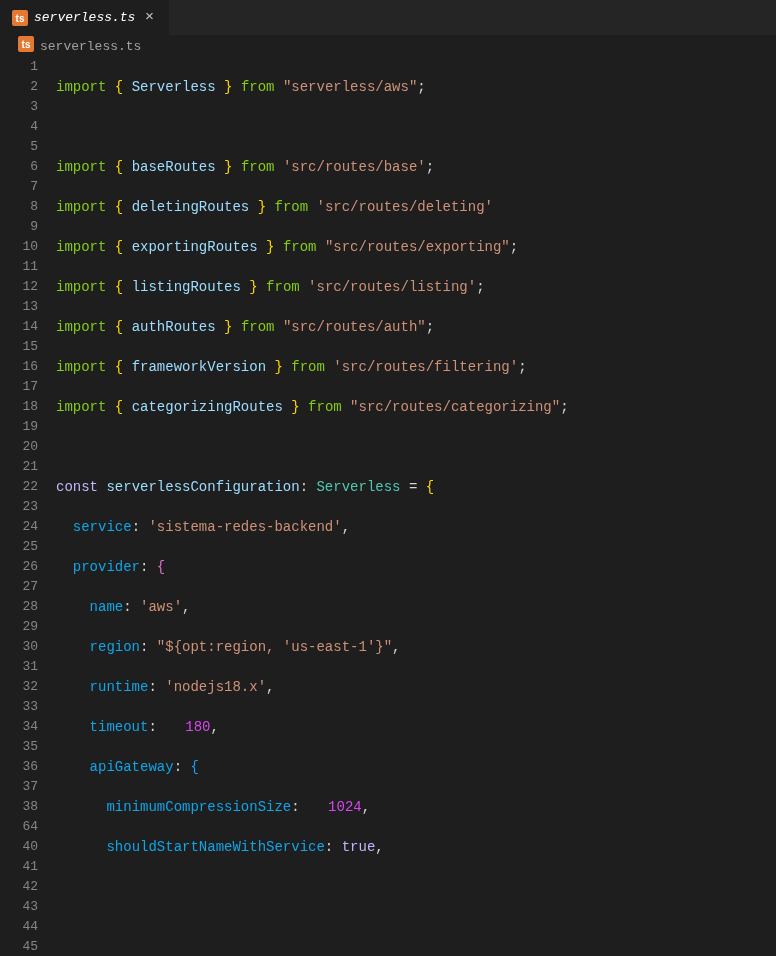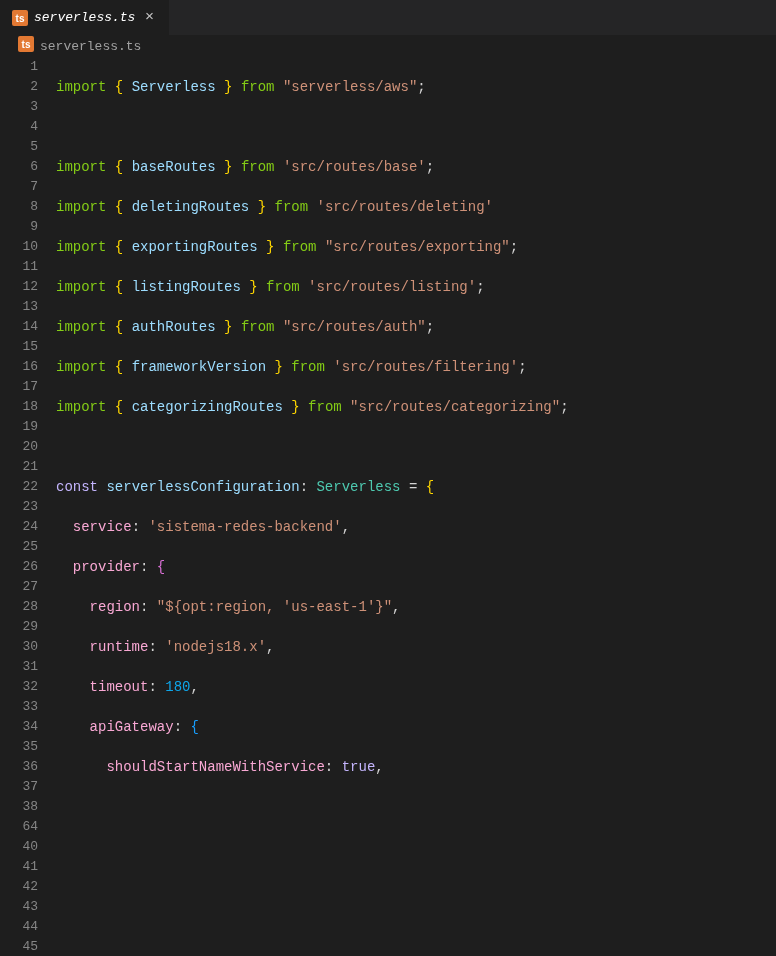--- a/index.html
+++ b/index.html
@@ -76,23 +76,23 @@
   flex: 1;
   line-height: 20px;
   white-space: pre;
   overflow: hidden;
 }
 .line { height: 20px; }
 .kw { color: #84cc16; }
 .id { color: #9cdcfe; }
 .str { color: #ce9178; }
 .type { color: #4ec9b0; }
-.num { color: #0ea5e9; }
+.num { color: #d946ef; margin-left: 20px; }
 .const { color: #c4b5fd; }
-.prop { color: #f9a8d4; }
+.prop { color: #0ea5e9; }
 .brace { color: #ffd700; }
 .bracket { color: #da70d6; }
 .paren { color: #179fff; }
 </style>
 </head>
 <body>
 
 <div class="tab-bar">
   <div class="tab">
     <span class="tab-icon">
@@ -171,24 +171,26 @@
 <div class="line"><span class="kw">import</span> <span class="brace">{</span> <span class="id">deletingRoutes</span> <span class="brace">}</span> <span class="kw">from</span> <span class="str">'src/routes/deleting'</span></div>
 <div class="line"><span class="kw">import</span> <span class="brace">{</span> <span class="id">exportingRoutes</span> <span class="brace">}</span> <span class="kw">from</span> <span class="str">"src/routes/exporting"</span>;</div>
 <div class="line"><span class="kw">import</span> <span class="brace">{</span> <span class="id">listingRoutes</span> <span class="brace">}</span> <span class="kw">from</span> <span class="str">'src/routes/listing'</span>;</div>
 <div class="line"><span class="kw">import</span> <span class="brace">{</span> <span class="id">authRoutes</span> <span class="brace">}</span> <span class="kw">from</span> <span class="str">"src/routes/auth"</span>;</div>
 <div class="line"><span class="kw">import</span> <span class="brace">{</span> <span class="id">frameworkVersion</span> <span class="brace">}</span> <span class="kw">from</span> <span class="str">'src/routes/filtering'</span>;</div>
 <div class="line"><span class="kw">import</span> <span class="brace">{</span> <span class="id">categorizingRoutes</span> <span class="brace">}</span> <span class="kw">from</span> <span class="str">"src/routes/categorizing"</span>;</div>
 <div class="line"></div>
 <div class="line"><span class="const">const</span> <span class="id">serverlessConfiguration</span>: <span class="type">Serverless</span> = <span class="brace">{</span></div>
 <div class="line">  <span class="prop">service</span>: <span class="str">'sistema-redes-backend'</span>,</div>
 <div class="line">  <span class="prop">provider</span>: <span class="bracket">{</span></div>
+<div class="line">    <span class="prop">name</span>: <span class="str">'aws'</span>,</div>
 <div class="line">    <span class="prop">region</span>: <span class="str">"${opt:region, 'us-east-1'}"</span>,</div>
 <div class="line">    <span class="prop">runtime</span>: <span class="str">'nodejs18.x'</span>,</div>
 <div class="line">    <span class="prop">timeout</span>: <span class="num">180</span>,</div>
 <div class="line">    <span class="prop">apiGateway</span>: <span class="paren">{</span></div>
+<div class="line">      <span class="prop">minimumCompressionSize</span>: <span class="num">1024</span>,</div>
 <div class="line">      <span class="prop">shouldStartNameWithService</span>: <span class="const">true</span>,</div>
 
 
 
 
 
 
 
 
 

